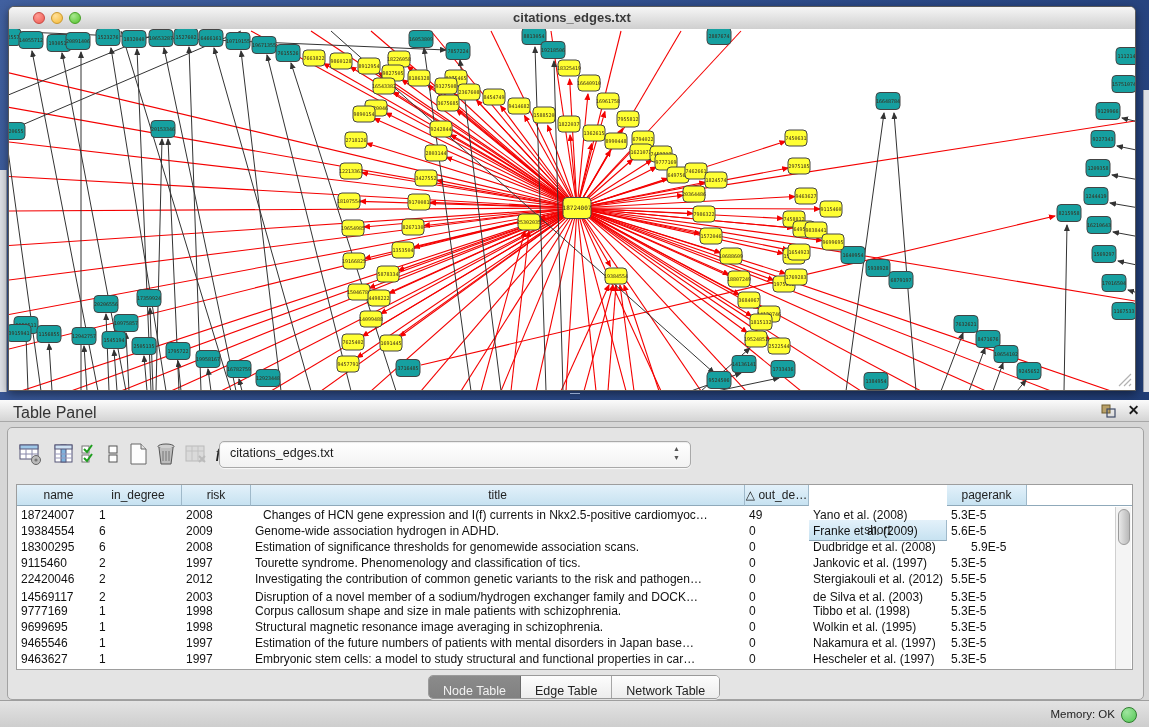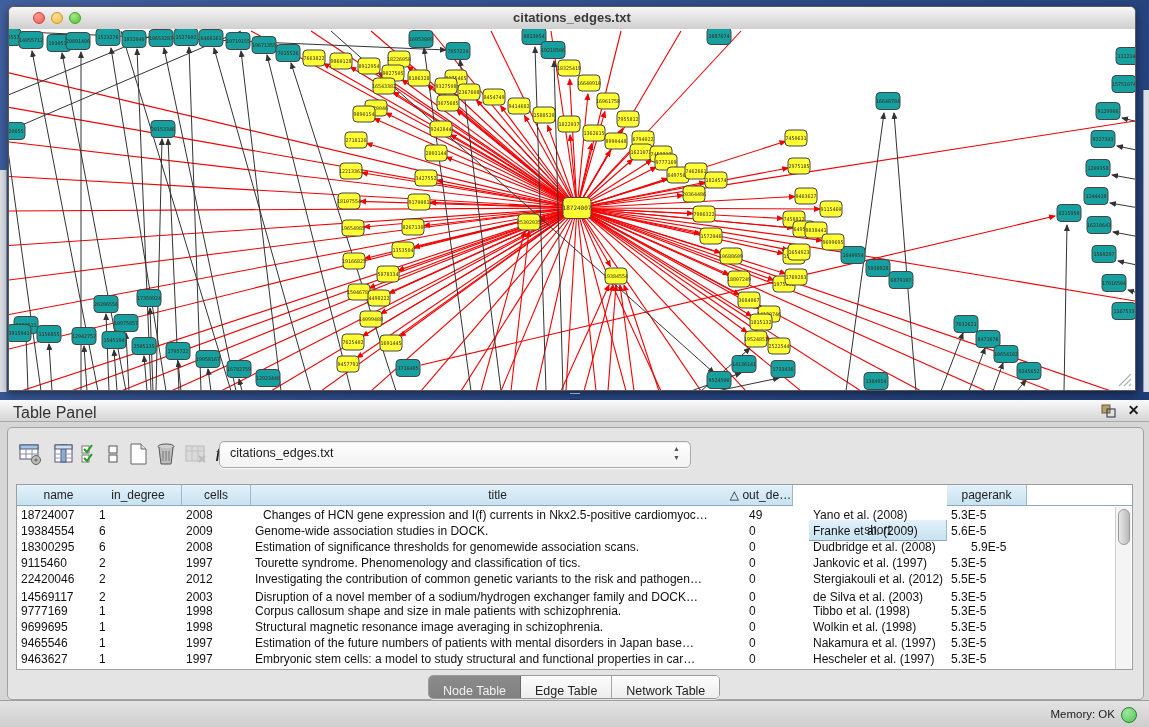--- a/index.html
+++ b/index.html
@@ -597,42 +597,42 @@
 
     <div id="table-select">
       <span id="table-select-value">citations_edges.txt</span>
       <div id="table-select-stepper">▲<br>▼</div>
     </div>
 
     <div id="data-table">
       <div id="thead">
           <div class="th" style="left: 0px; width: 84px;">name</div>
           <div class="th" style="left: 78px; width: 87px;">in_degree</div>
-          <div class="th" style="left: 165px; width: 69px;">cells</div>
+          <div class="th" style="left: 165px; width: 69px;">risk</div>
           <div class="th" style="left: 234px; width: 494px;">title</div>
-          <div class="th" style="left: 712px; width: 64px;">△ out_de…</div>
+          <div class="th" style="left: 728px; width: 64px;">△ out_de…</div>
           <div class="th" style="left: 792px; width: 138px; margin-top: 35px;">short</div>
           <div class="th" style="left: 930px; width: 80px;">pagerank</div>
           <div class="th" style="left: 1010px; width: 106px; background: rgb(255, 255, 255); border-right: none; border-bottom: 1px solid rgb(143, 169, 186);"></div>
         </div>
       <div id="tbody">
           <div class="trow" style="top: 22px;">
             <div class="td" style="left: 0px; width: 78px;">18724007</div>
             <div class="td" style="left: 78px; width: 87px;">1</div>
             <div class="td" style="left: 165px; width: 69px;">2008</div>
             <div class="td" style="left: 242px; width: 494px;">Changes of HCN gene expression and I(f) currents in Nkx2.5-positive cardiomyoc…</div>
             <div class="td" style="left: 728px; width: 64px;">49</div>
             <div class="td" style="left: 792px; width: 138px;">Yano et al. (2008)</div>
             <div class="td" style="left: 930px; width: 80px;">5.3E-5</div>
           </div>
           <div class="trow" style="top: 38px;">
             <div class="td" style="left: 0px; width: 78px;">19384554</div>
             <div class="td" style="left: 78px; width: 87px;">6</div>
             <div class="td" style="left: 165px; width: 69px;">2009</div>
-            <div class="td" style="left: 234px; width: 494px;">Genome-wide association studies in DOCK.</div>
+            <div class="td" style="left: 234px; width: 494px;">Genome-wide association hydrogen in ADHD.</div>
             <div class="td" style="left: 728px; width: 64px;">0</div>
             <div class="td" style="left: 792px; width: 138px;">Franke et al. (2009)</div>
             <div class="td" style="left: 930px; width: 80px;">5.6E-5</div>
           </div>
           <div class="trow" style="top: 54px;">
             <div class="td" style="left: 0px; width: 78px;">18300295</div>
             <div class="td" style="left: 78px; width: 87px;">6</div>
             <div class="td" style="left: 165px; width: 69px;">2008</div>
             <div class="td" style="left: 234px; width: 494px;">Estimation of significance thresholds for genomewide association scans.</div>
             <div class="td" style="left: 728px; width: 64px;">0</div>
@@ -674,21 +674,21 @@
             <div class="td" style="left: 728px; width: 64px;">0</div>
             <div class="td" style="left: 792px; width: 138px;">Tibbo et al. (1998)</div>
             <div class="td" style="left: 930px; width: 80px;">5.3E-5</div>
           </div>
           <div class="trow" style="top: 134px;">
             <div class="td" style="left: 0px; width: 78px;">9699695</div>
             <div class="td" style="left: 78px; width: 87px;">1</div>
             <div class="td" style="left: 165px; width: 69px;">1998</div>
             <div class="td" style="left: 234px; width: 494px;">Structural magnetic resonance image averaging in schizophrenia.</div>
             <div class="td" style="left: 728px; width: 64px;">0</div>
-            <div class="td" style="left: 792px; width: 138px;">Wolkin et al. (1998)</div>
+            <div class="td" style="left: 792px; width: 138px;">Wolkin et al. (1995)</div>
             <div class="td" style="left: 930px; width: 80px;">5.3E-5</div>
           </div>
           <div class="trow" style="top: 150px;">
             <div class="td" style="left: 0px; width: 78px;">9465546</div>
             <div class="td" style="left: 78px; width: 87px;">1</div>
             <div class="td" style="left: 165px; width: 69px;">1997</div>
             <div class="td" style="left: 234px; width: 494px;">Estimation of the future numbers of patients with mental disorders in Japan base…</div>
             <div class="td" style="left: 728px; width: 64px;">0</div>
             <div class="td" style="left: 792px; width: 138px;">Nakamura et al. (1997)</div>
             <div class="td" style="left: 930px; width: 80px;">5.3E-5</div>

